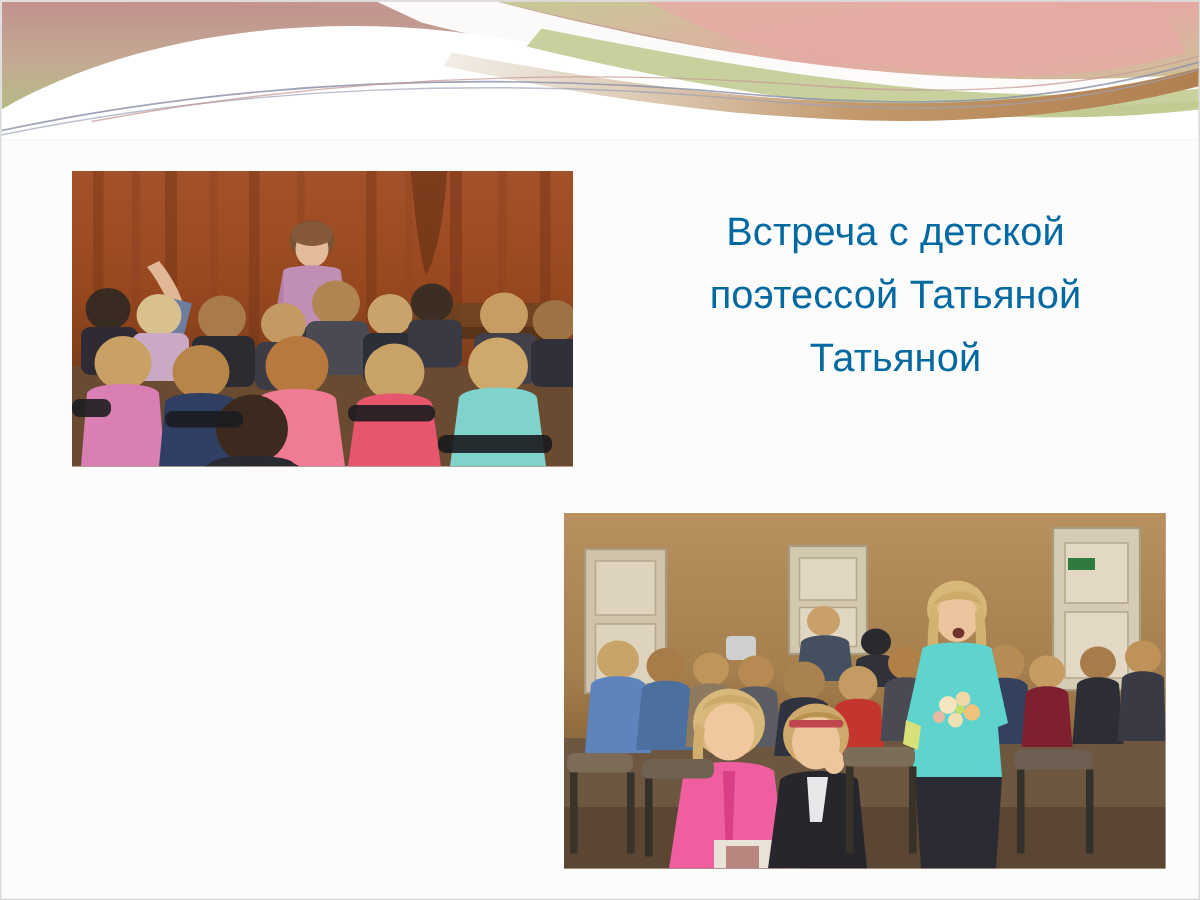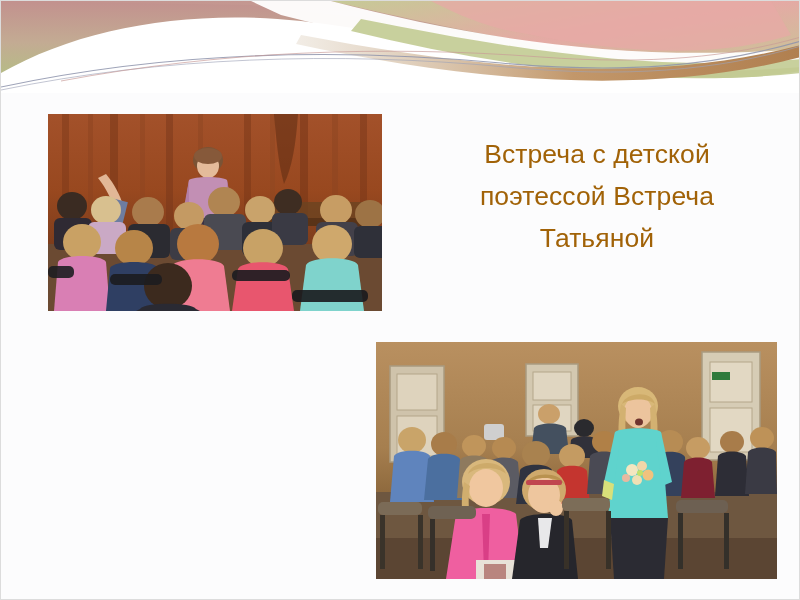--- a/index.html
+++ b/index.html
@@ -41,21 +41,21 @@
     height: 92px;
   }
 
   
   #title-block {
     position: absolute;
     left: 408px;
     top: 132px;
     width: 376px;
     text-align: center;
-    color: #a16207;
+    color: #0369a1;
     font-size: 26.5px;
     line-height: 42px;
     letter-spacing: 0.1px;
     font-weight: 400;
   }
   #title-block .t-line {
     display: block;
     white-space: nowrap;
   }
 
@@ -131,21 +131,21 @@
 
       <path d="M0,86 C160,52 330,46 500,62 C620,73 710,66 800,40" fill="none" stroke="#8d93ac" stroke-width="1.1" opacity="0.85"></path>
       <path d="M0,89 C160,56 335,50 505,66 C625,77 715,70 800,45" fill="none" stroke="#9ea3b8" stroke-width="0.9" opacity="0.7"></path>
 
       <path d="M60,80 C220,50 380,44 540,56 C650,64 730,56 800,36" fill="none" stroke="#c89a97" stroke-width="0.9" opacity="0.75"></path>
     </svg>
   </div>
 
   <div id="title-block">
     <span class="t-line">Встреча с детской</span>
-    <span class="t-line">поэтессой Встреча</span>
+    <span class="t-line">поэтессой Татьяной</span>
     <span class="t-line">Татьяной</span>
   </div>
 
   <div class="photo" id="photo-assembly">
     <svg viewBox="0 0 334 197" preserveAspectRatio="none">
       <defs>
         <linearGradient id="curtainG" x1="0" y1="0" x2="0" y2="1">
           <stop offset="0%" stop-color="#a3512a"></stop>
           <stop offset="60%" stop-color="#98481f"></stop>
           <stop offset="100%" stop-color="#7d3d1c"></stop>

